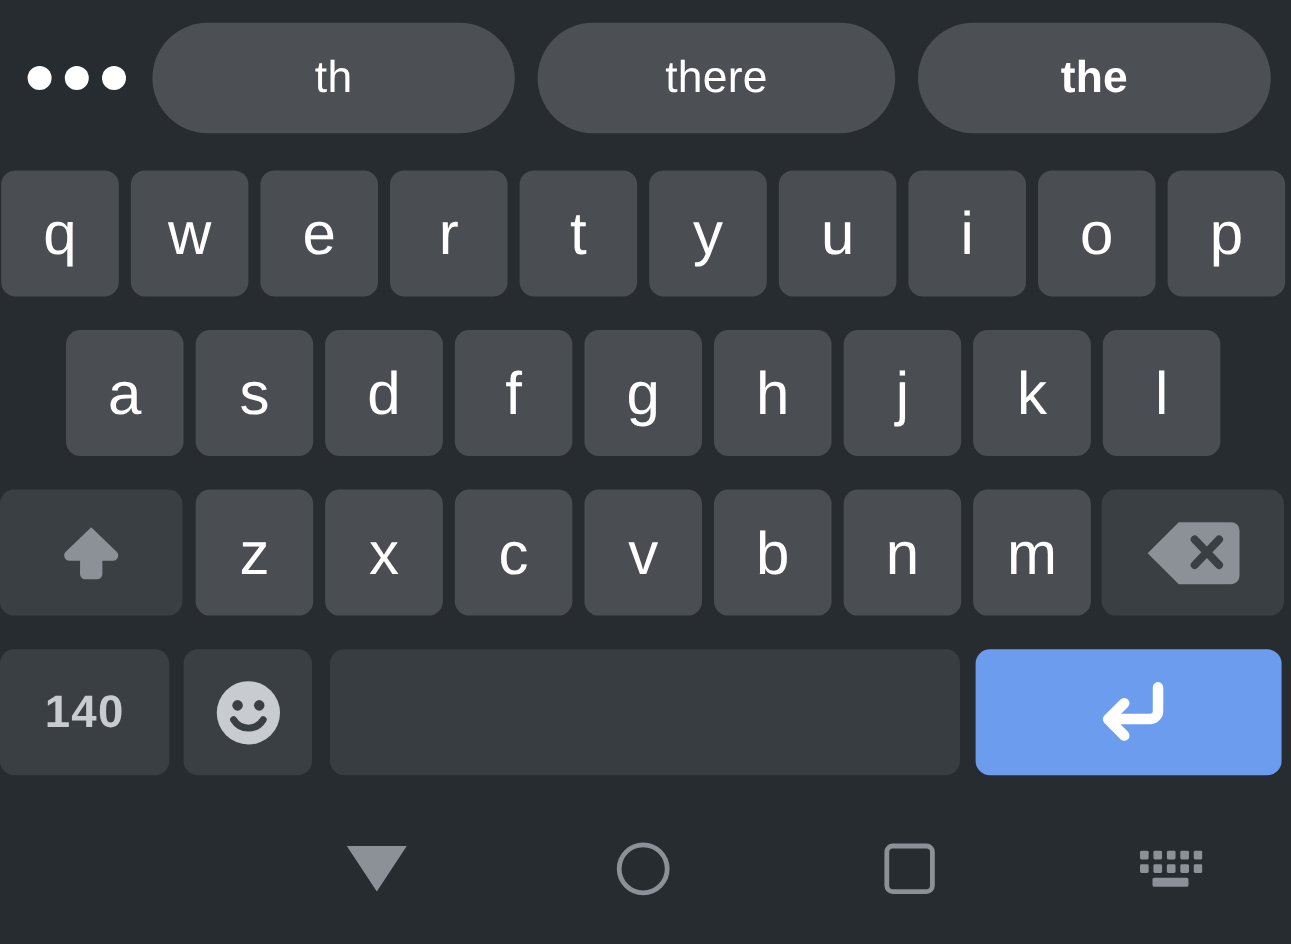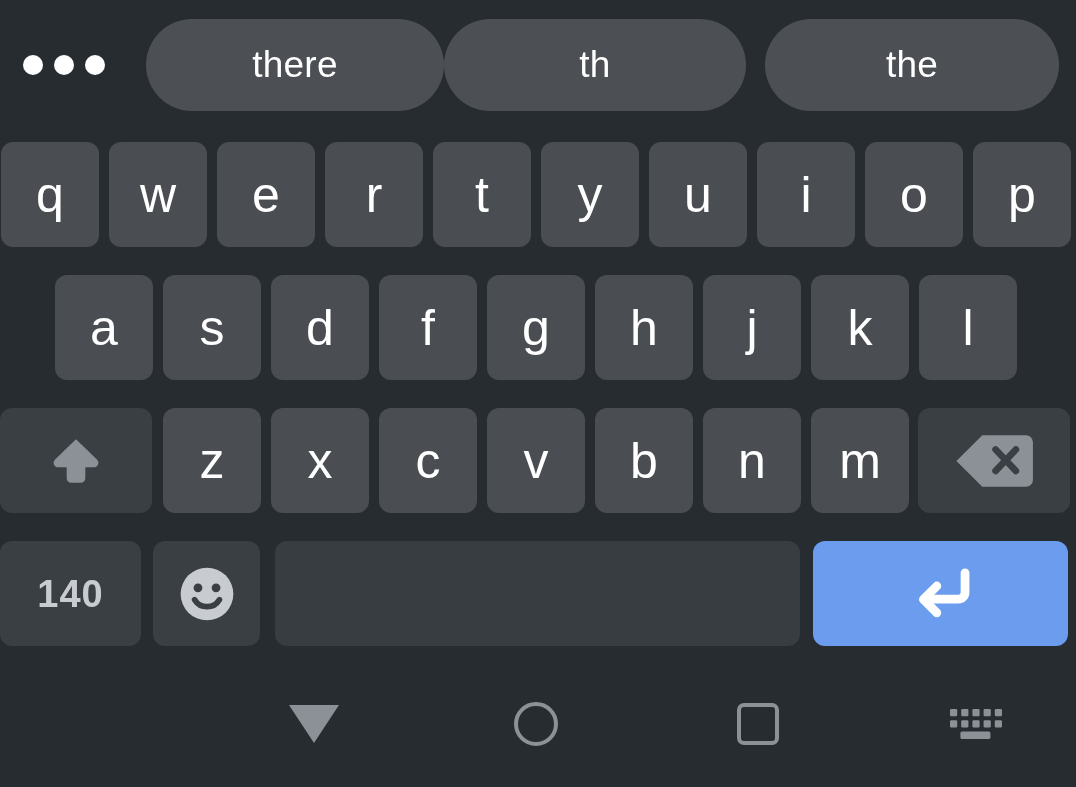--- a/index.html
+++ b/index.html
@@ -53,21 +53,21 @@
     align-items: center;
     justify-content: center;
     color: #ffffff;
     font-size: 37px;
     font-weight: 400;
     letter-spacing: 0.2px;
     flex: 0 0 auto;
   }
   .sugg-pill.p0 { width: 302px; margin-left: 0px; }
   .sugg-pill.p1 { width: 298px; margin-left: 19px; }
-  .sugg-pill.p2 { width: 294px; margin-left: 19px; }
+  .sugg-pill.p2 { width: 294px; margin-left: 19px; font-weight: bold; }
 
   
   .keyboard {
     position: absolute;
     left: 0; top: 130px;
     width: 1076px;
     height: 530px;
   }
 
   .krow {
@@ -161,25 +161,25 @@
 <body>
 
 <div id="root">
 
   <div class="suggestion-bar">
     <div class="more-dots">
       <span class="dot"></span>
       <span class="dot"></span>
       <span class="dot"></span>
     </div>
+    <div class="sugg-pill p0">
+      <span>th</span>
+    </div>
     <div class="sugg-pill p1">
       <span>there</span>
-    </div>
-    <div class="sugg-pill p0">
-      <span>th</span>
     </div>
     <div class="sugg-pill p2">
       <span>the</span>
     </div>
   </div>
 
   <div class="keyboard">
 
     <div class="krow r1">
       <div class="key" style="left:1px">

